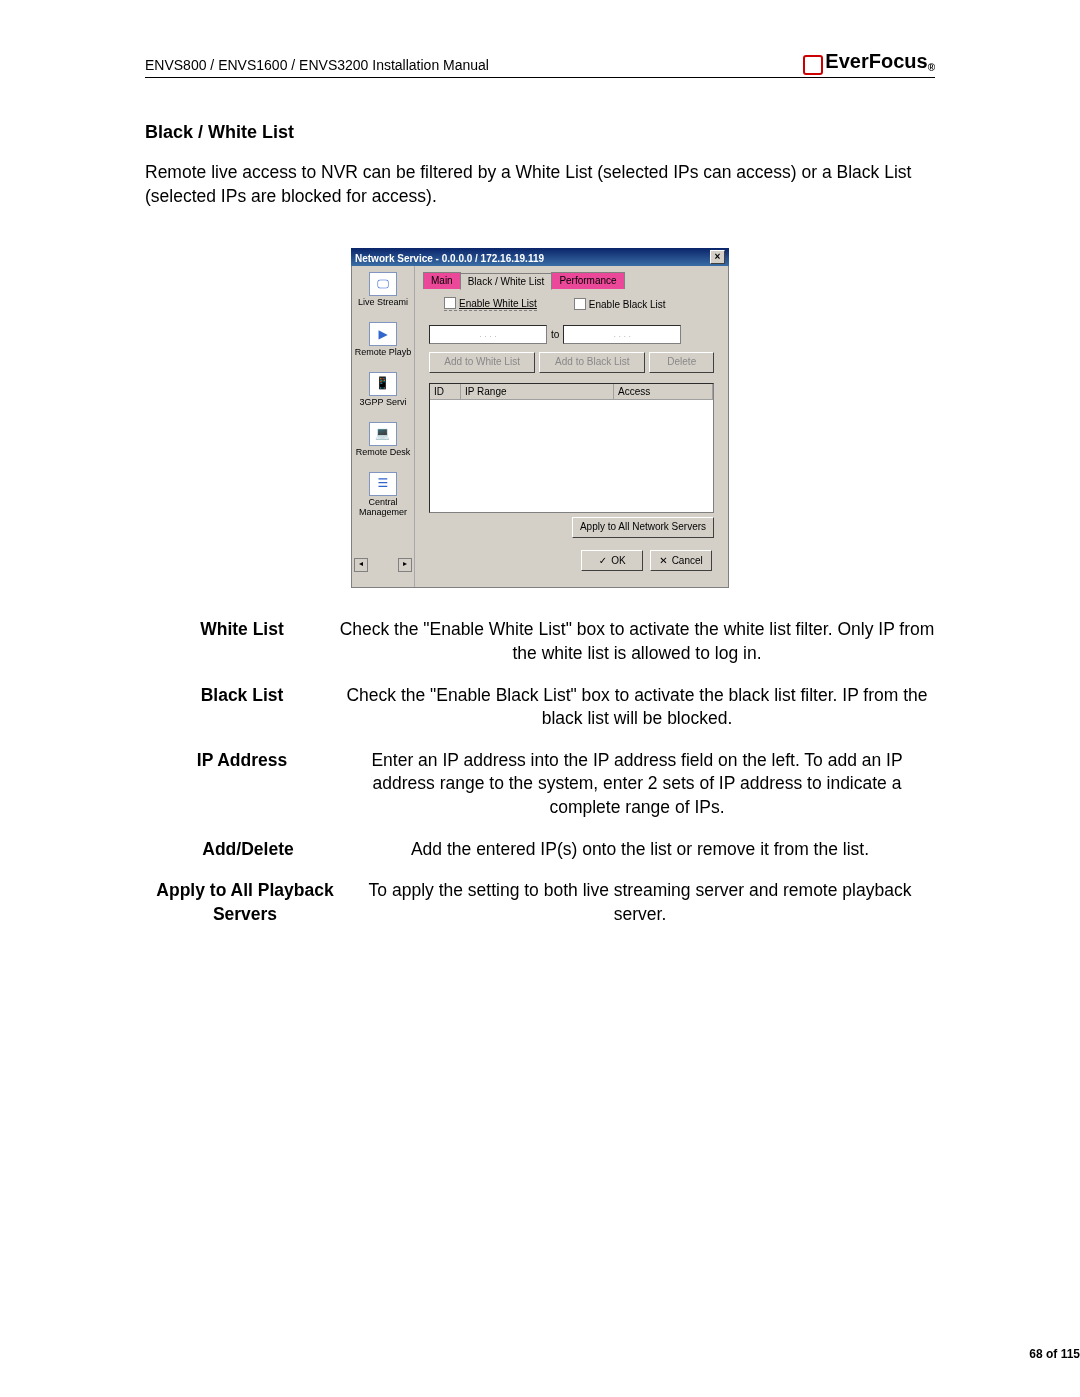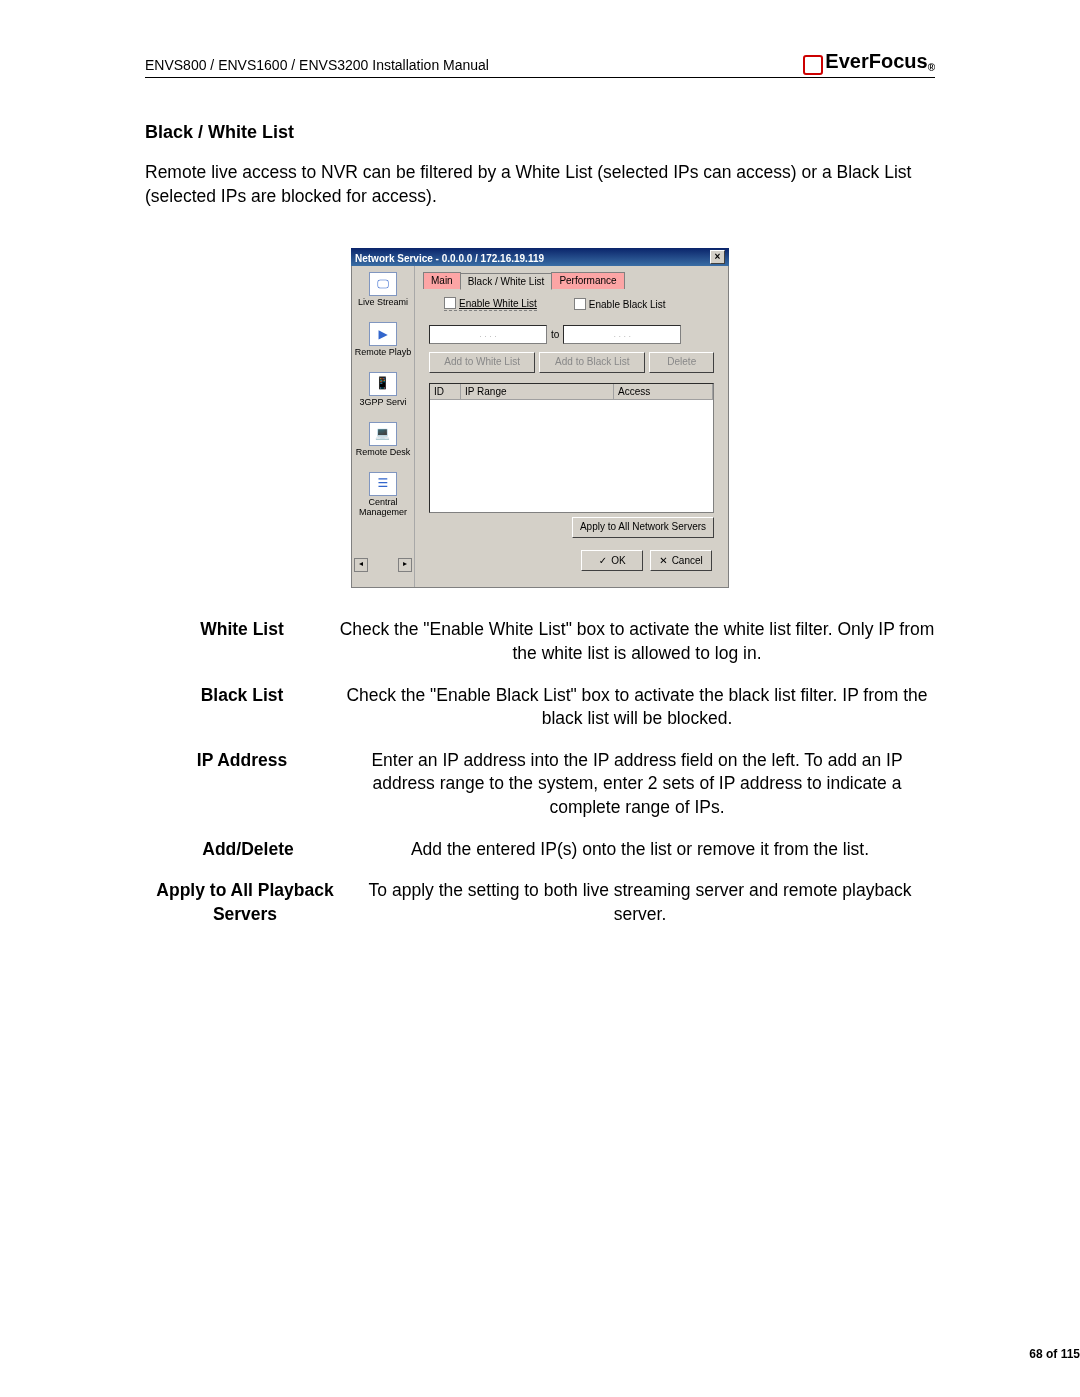--- a/index.html
+++ b/index.html
@@ -132,21 +132,21 @@
     padding: 6px 8px 8px 8px;
     display: flex;
     flex-direction: column;
   }
   .tabs {
     display: flex;
     font-size: 10px;
   }
   .tab {
     padding: 2px 7px;
-    background: #fca5a5;
+    background: #ec4899;
     border: 1px solid #808080;
     border-bottom: none;
     margin-right: -1px;
     cursor: default;
   }
   .tab.active {
     background: #d4d0c8;
     position: relative;
     top: 1px;
     border-bottom: 1px solid #d4d0c8;

